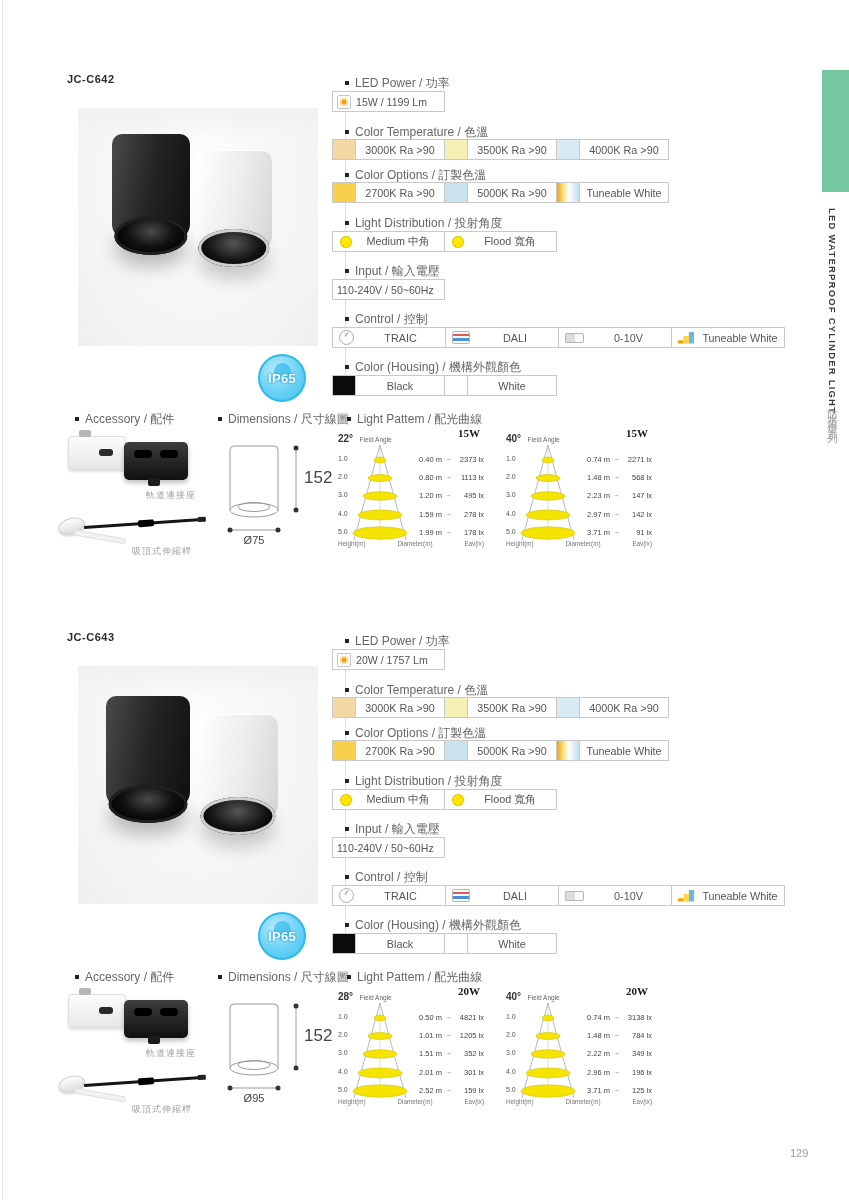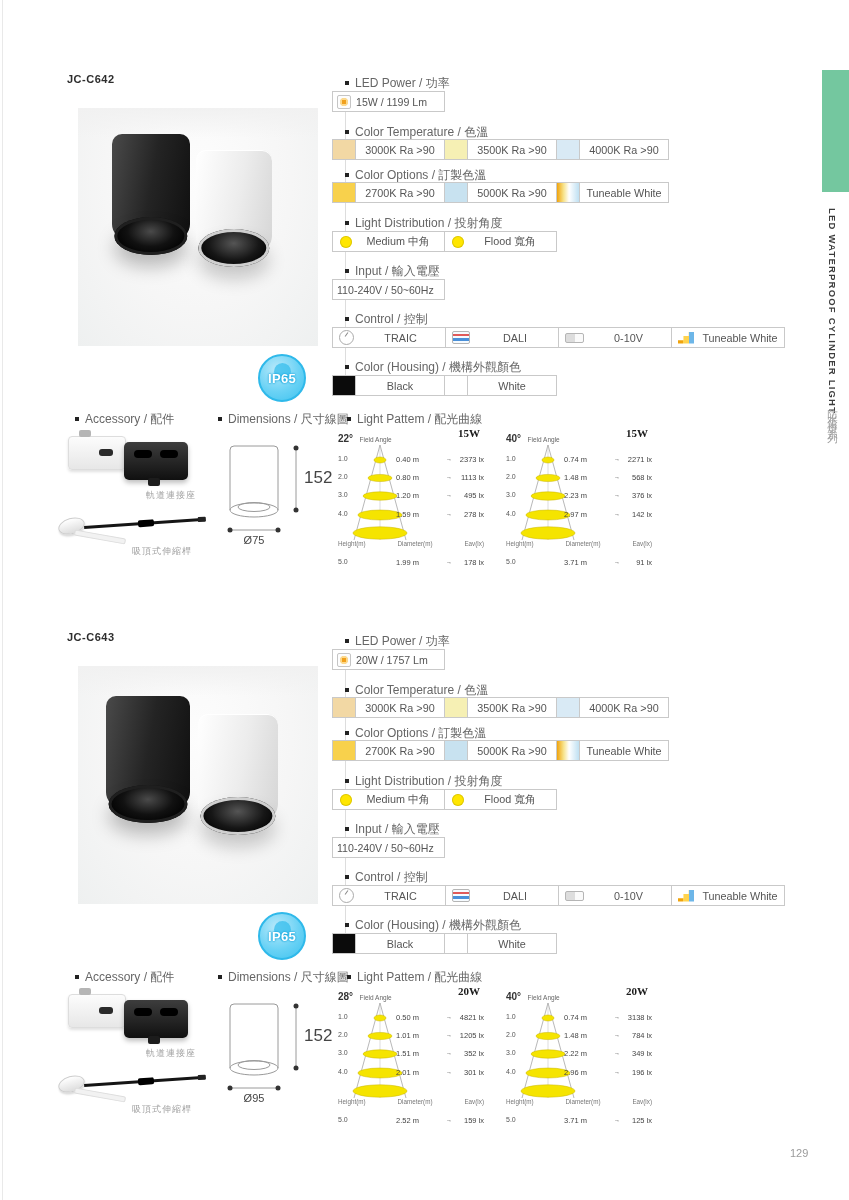--- a/index.html
+++ b/index.html
@@ -80,23 +80,23 @@
   .lp-angle{font-weight:bold;font-size:10px;color:#333;}
   .lp-angle-label{font-size:6.5px;color:#666;margin-left:2px;}
   .lp-power{position:absolute;right:4px;top:-1px;font-weight:bold;font-size:11px;color:#1d1d1d;font-family:Liberation Serif, serif;}
   .lp-cone{position:absolute;left:12px;top:15px;}
   .lp-rows{position:absolute;inset:0;}
   .lp-row{position:absolute;left:0;right:0;height:10px;}
   .lp-row:nth-of-type(1){top:27px;}
   .lp-row:nth-of-type(2){top:45px;}
   .lp-row:nth-of-type(3){top:63px;}
   .lp-row:nth-of-type(4){top:82px;}
-  .lp-row:nth-of-type(5){top:100px;margin-top:30px;}
+  .lp-row:nth-of-type(5){top:100px;}
   .lp-h{position:absolute;left:0;width:16px;font-size:7px;color:#555;}
-  .lp-d{position:absolute;left:58px;width:46px;font-size:7.5px;color:#444;}
+  .lp-d{position:absolute;left:58px;width:46px;text-align:right;font-size:7.5px;color:#444;}
   .lp-ar{position:absolute;left:106px;width:10px;text-align:center;font-size:6px;color:#333;top:1px;}
   .lp-lx{position:absolute;left:110px;width:36px;text-align:right;font-size:7.5px;color:#444;}
   .lp-foot{position:absolute;top:112px;left:0;right:0;display:flex;justify-content:space-between;font-size:6.3px;color:#777;}
 </style>
 </head>
 <body>
 
 <div id="page">
   <div class="page-edge"></div>
 
@@ -351,21 +351,21 @@
             <span class="lp-h">2.0</span>
             <span class="lp-d">1.48 m</span>
             <span class="lp-ar">→</span>
             <span class="lp-lx">568 lx</span>
           </div>
 
           <div class="lp-row">
             <span class="lp-h">3.0</span>
             <span class="lp-d">2.23 m</span>
             <span class="lp-ar">→</span>
-            <span class="lp-lx">376 lx</span>
+            <span class="lp-lx">147 lx</span>
           </div>
 
           <div class="lp-row">
             <span class="lp-h">4.0</span>
             <span class="lp-d">2.97 m</span>
             <span class="lp-ar">→</span>
             <span class="lp-lx">142 lx</span>
           </div>
 
           <div class="lp-row">

